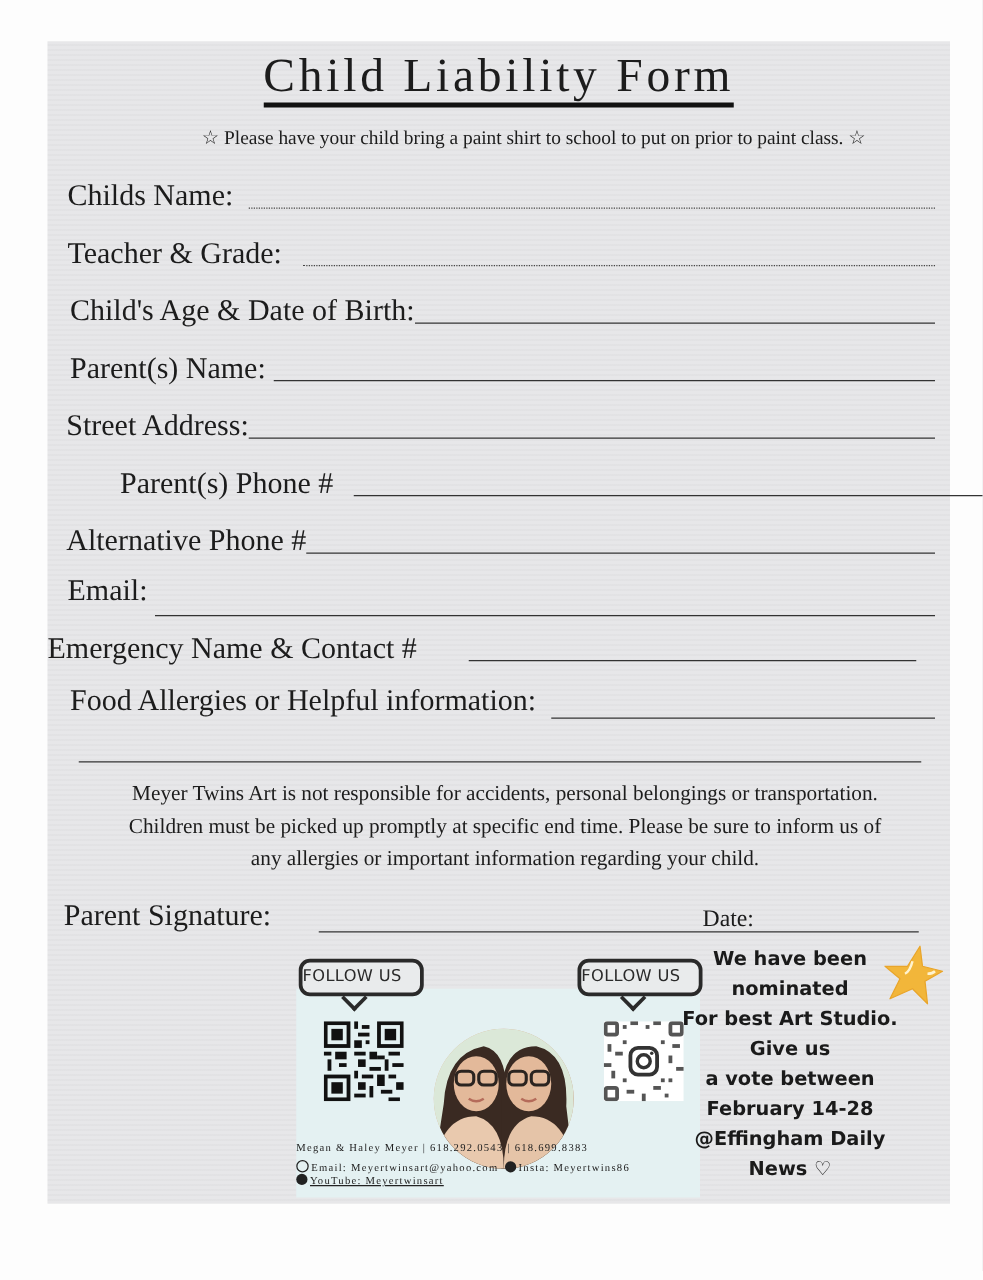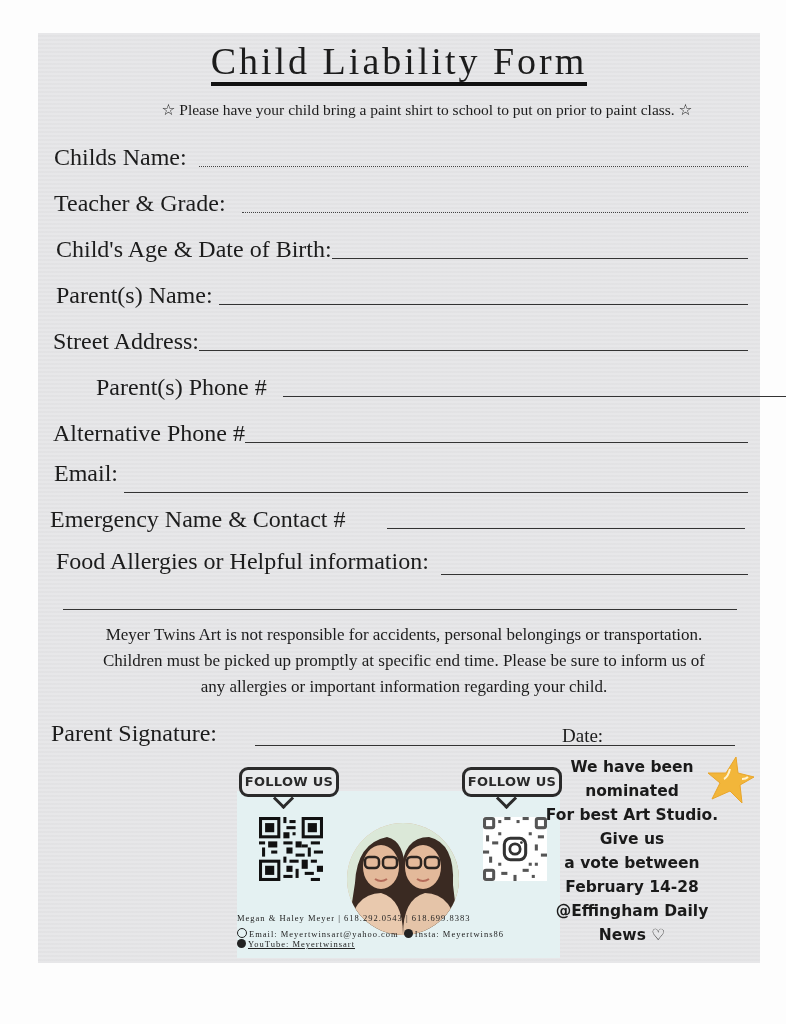--- a/index.html
+++ b/index.html
@@ -74,24 +74,24 @@
       width: 323px; height: 167px;
       background: #e4f1f2;
     }
     .follow-bubble {
       position: absolute;
       width: 94px; height: 24px;
       border: 3px solid #2a2a2a;
       border-radius: 9px;
       background: #e9ebec;
       font-family: "DejaVu Sans", sans-serif;
-      font-weight: bold;
+      font-weight: normal;
       font-size: 13px;
       line-height: 24px;
-      text-align: center;
+      text-align: left;
       color: #2a2a2a;
       letter-spacing: 0.3px;
     }
     .follow-bubble::after {
       content: "";
       position: absolute;
       left: 34px; bottom: -12px;
       width: 12px; height: 12px;
       border-right: 3px solid #2a2a2a;
       border-bottom: 3px solid #2a2a2a;
@@ -187,21 +187,21 @@
   <div class="field" style="left:15px; top:386px; width:695px;">
     <span class="label">Alternative Phone #</span>
     <span class="line"></span>
   </div>
 
   <div class="field" style="left:16px; top:426px; width:694px;">
     <span class="label">Email:</span>
     <span class="line" style="margin-left:6px; margin-bottom:-6px;"></span>
   </div>
 
-  <div class="field" style="left:12px; top:472px; width:695px;gap:36px;">
+  <div class="field" style="left:0; top:472px; width:695px;gap:36px;">
     <span class="label">Emergency Name &amp; Contact #</span>
     <span class="line" style="margin-left:6px;"></span>
   </div>
 
   <div class="field" style="left:18px; top:514px; width:692px;">
     <span class="label">Food Allergies or Helpful information:</span>
     <span class="line" style="margin-left:12px; margin-bottom:0px;"></span>
   </div>
   <div class="rule" style="left:25px; top:576px; width:674px;"></div>
 

